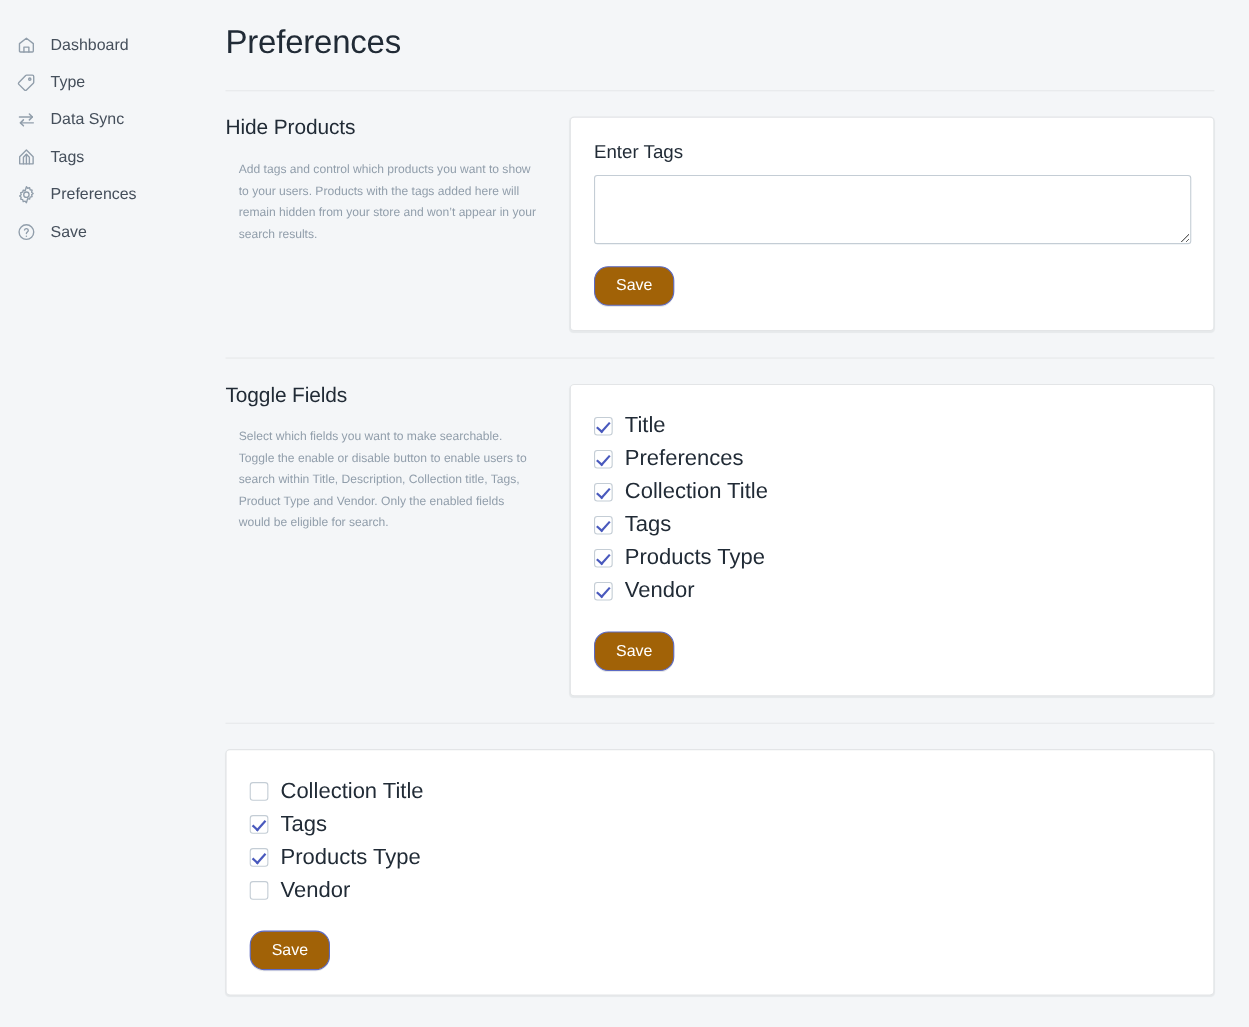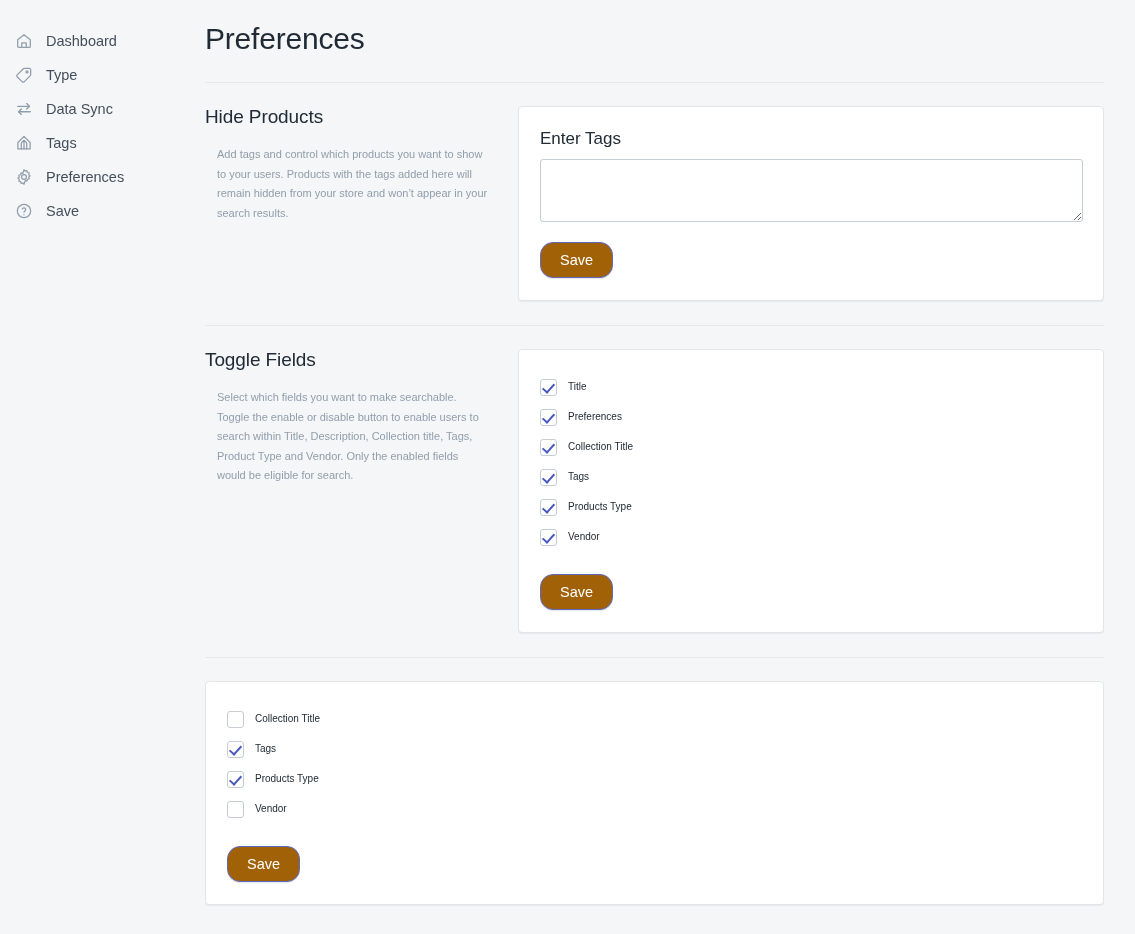--- a/index.html
+++ b/index.html
@@ -155,21 +155,21 @@
   .cbox.checked::after {
     content: "";
     position: absolute;
     left: 4px; top: 1px;
     width: 5px; height: 10px;
     border: solid #4959bd;
     border-width: 0 2px 2px 0;
     transform: rotate(42deg);
   }
   .check-label {
-    font-size: 10px;
+    font-size: 20px;
     color: #212b36;
     line-height: 20px;
   }
   .check-list .btn-save { margin-top: 22px; }
 </style>
 </head>
 <body>
 
 <div class="app">
 

